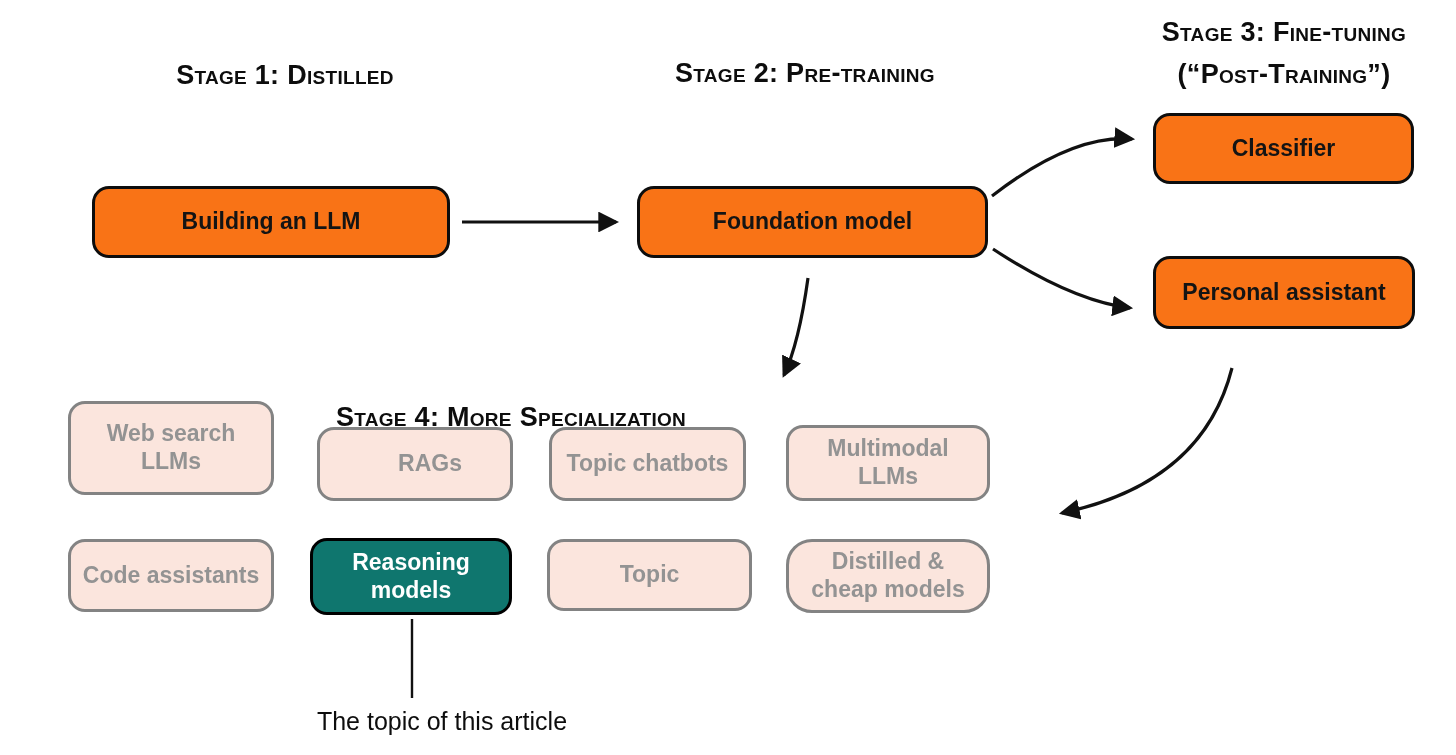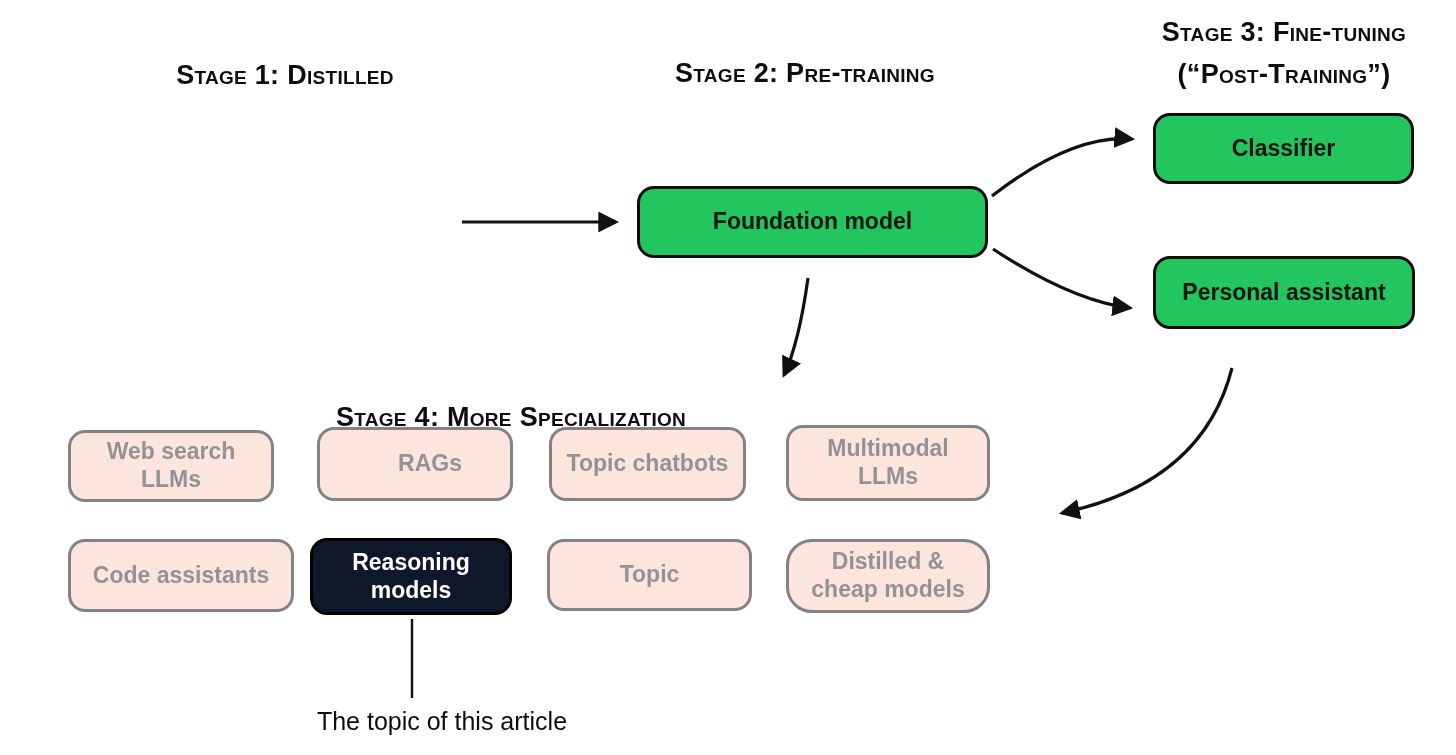--- a/index.html
+++ b/index.html
@@ -35,32 +35,32 @@
     align-items: center;
     justify-content: center;
     text-align: center;
     border-radius: 17px;
     font-weight: 700;
     font-size: 23px;
     line-height: 1.2;
     box-sizing: border-box;
   }
   .box-blue {
-    background: #22c55e;
+    background: #f97316;
     border: 3px solid #0d0d0d;
     color: #141414;
     text-align: center;
   }
   .box-pink {
     background: #fbe5dd;
     border: 3px solid #838383;
     color: #939393;
   }
   .box-red {
-    background: #0f172a;
+    background: #0f766e;
     border: 3px solid #000000;
     color: #ffffff;
   }
   .annotation {
     position: absolute;
     font-size: 25px;
     font-weight: 400;
     color: #0d0d0d;
     text-align: center;
   }
@@ -93,52 +93,55 @@
   </svg>
 
   <div class="stage-title" style="left:110px; top:62px; width:350px;">Stage 1: Distilled</div>
   <div class="stage-title" style="left:630px; top:60px; width:350px;">Stage 2: Pre-training</div>
   <div class="stage-title stage-title-multiline" style="left:1112px; top:12px; width:344px;">
     <div>Stage 3: Fine-tuning</div>
     <div>(“Post-Training”)</div>
   </div>
   <div class="stage-title" style="left:311px; top:371px; width:400px;margin-top:33px;">Stage 4: More Specialization</div>
 
+  <div class="box box-blue" style="left:92px; top:186px; width:358px; height:72px;">
+    <span>Building an LLM</span>
+  </div>
 
   <div class="box box-blue" style="left:637px; top:186px; width:351px; height:72px;">
     <span>Foundation model</span>
   </div>
 
   <div class="box box-blue" style="left:1153px; top:113px; width:261px; height:71px;">
     <span>Classifier</span>
   </div>
 
   <div class="box box-blue" style="left:1153px; top:256px; width:262px; height:73px;">
     <span>Personal assistant</span>
   </div>
 
-  <div class="box box-pink" style="left:68px; top:430px; width:206px; height:72px;">
+  <div class="box box-pink" style="left:68px; top:401px; width:206px; height:94px;">
     <span>Web search</span>
     <span>LLMs</span>
   </div>
 
   <div class="box box-pink" style="left:317px; top:427px; width:196px; height:74px;padding-left:30px;">
     <span>RAGs</span>
   </div>
 
   <div class="box box-pink" style="left:549px; top:427px; width:197px; height:74px;">
     <span>Topic chatbots</span>
   </div>
 
   <div class="box box-pink" style="left:786px; top:425px; width:204px; height:76px;text-align:center;">
     <span>Multimodal</span>
     <span>LLMs</span>
   </div>
 
-  <div class="box box-pink" style="left:68px; top:539px; width:226px; height:73px;">
+  <div class="box box-pink" style="left:68px; top:539px; width:206px; height:73px;">
     <span>Code assistants</span>
   </div>
 
   <div class="box box-red" style="left:310px; top:538px; width:202px; height:77px;">
     <span>Reasoning</span>
     <span>models</span>
   </div>
 
   <div class="box box-pink" style="left:547px; top:539px; width:205px; height:72px;">
     <span>Topic</span>

